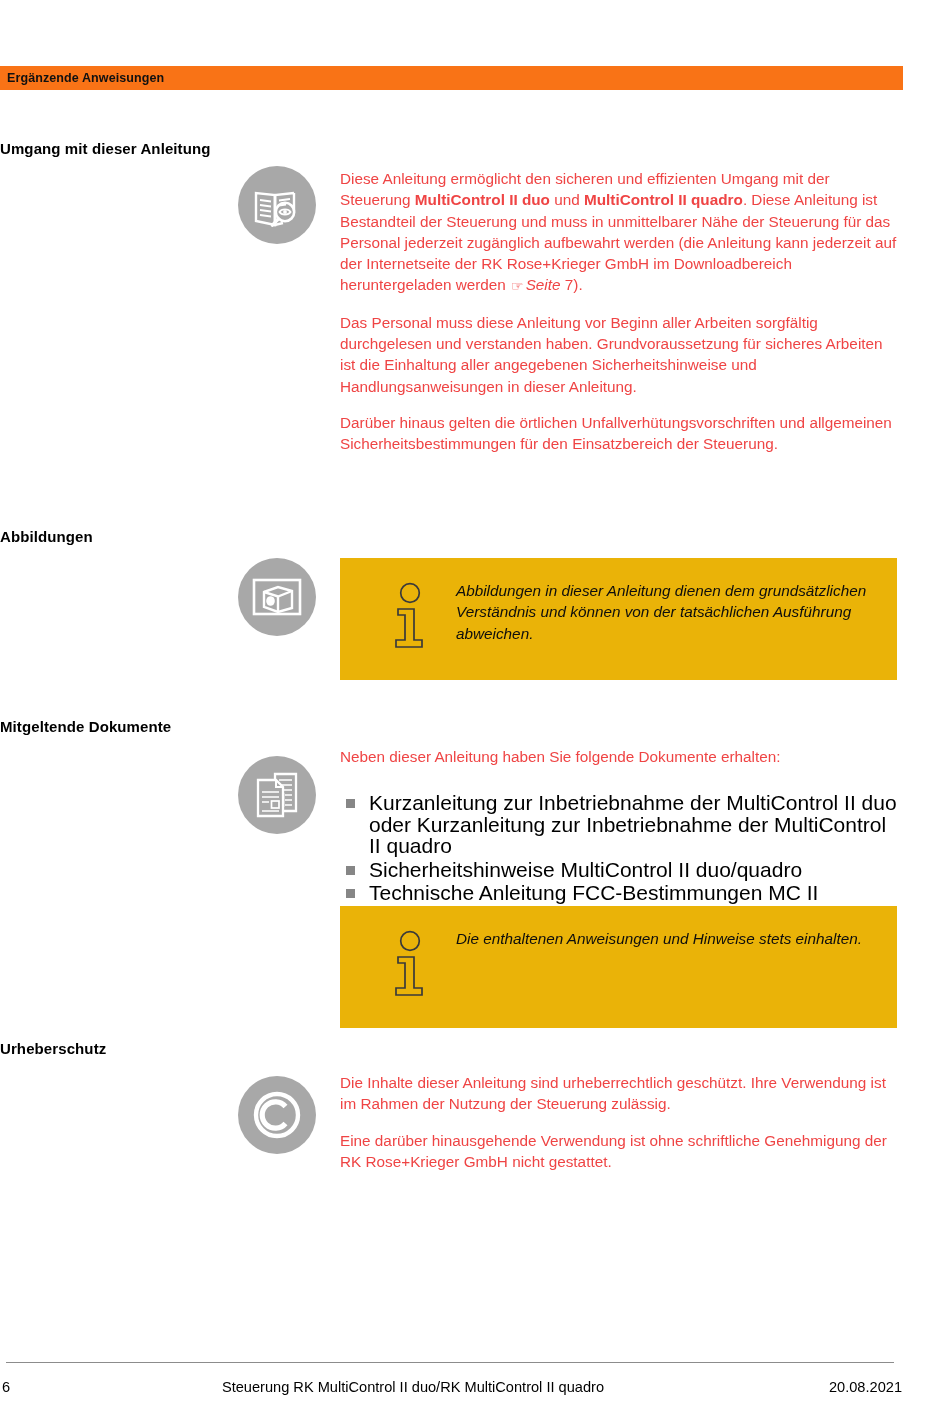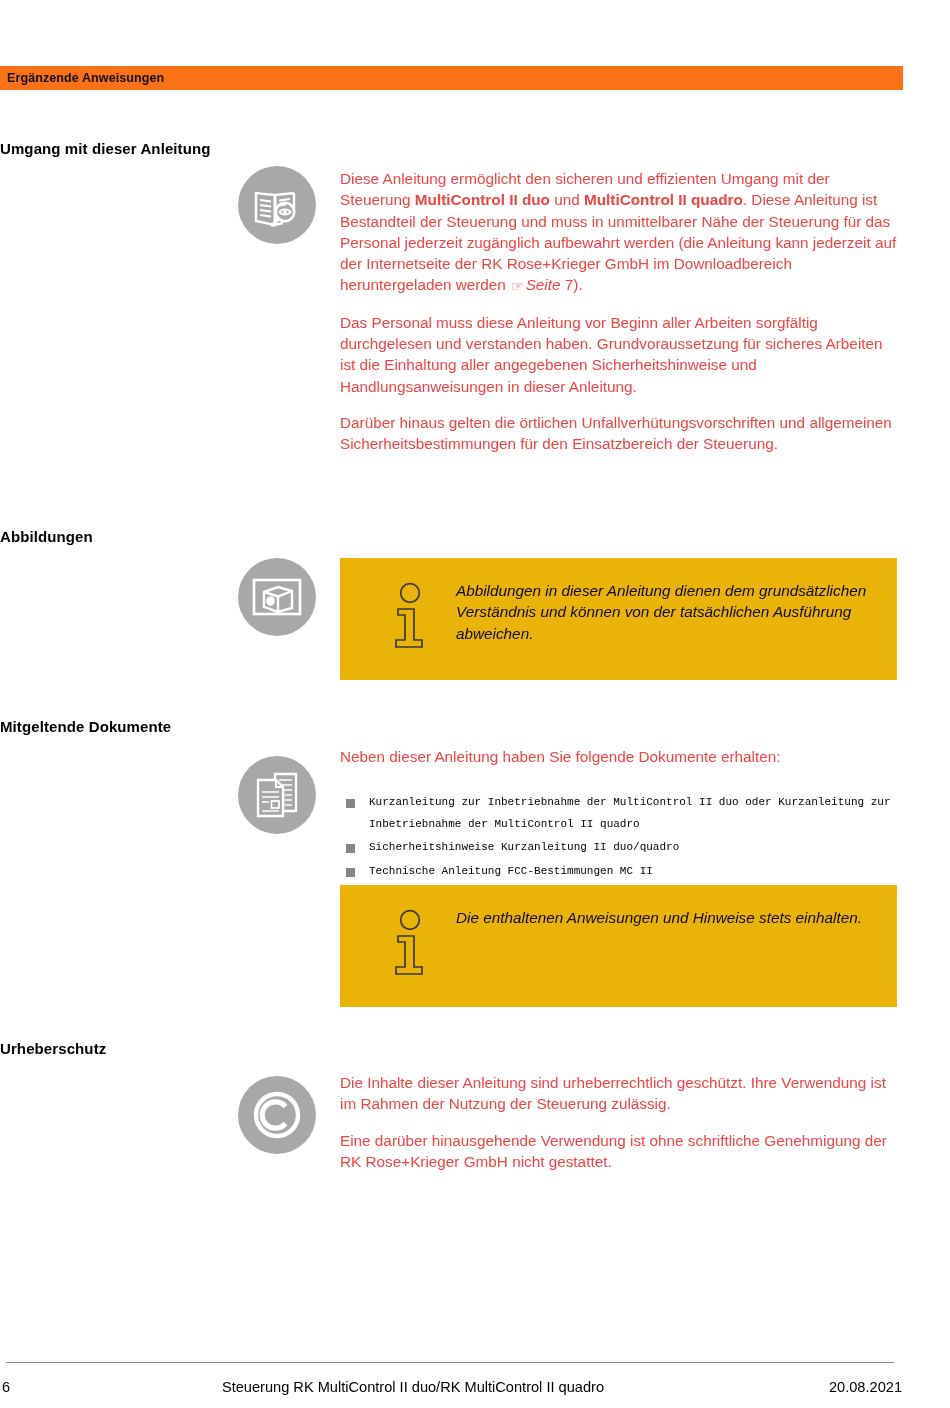--- a/index.html
+++ b/index.html
@@ -45,21 +45,21 @@
   
   .refhand{
     font-style:normal; font-size:14px; padding:0 2px 0 1px;
     display:inline-block; transform:translateY(1px);
   }
 
   
   ul.bul{ list-style:none; margin:0; padding:0; }
   ul.bul li{
     position:relative; padding-left:29px;
-    font-size:11px; line-height:21.3px; margin-bottom:2.5px;font-family:Liberation Mono, monospace;
+    font-size:21px; line-height:21.3px; margin-bottom:2.5px;
   }
   ul.bul li .sq{
     position:absolute; left:6px; top:7px;
     width:9px; height:9px; background:#868686;
   }
 
   
   .note{
     position:relative; background:#eab308;
     padding:22px 20px 24px 20px;
@@ -199,21 +199,21 @@
           <rect x="19.5" y="31" width="7.5" height="7" fill="none" stroke="#ffffff" stroke-width="1.7"></rect>
         </svg>
       </div>
     </div>
 
     <div class="textcol" style="top:28px;">
       <p class="p" style="margin-bottom:25px;">Neben dieser Anleitung haben Sie folgende Dokumente erhalten:</p>
 
       <ul class="bul">
         <li><span class="sq"></span><span>Kurzanleitung zur Inbetriebnahme der MultiControl II duo oder Kurzanleitung zur Inbetriebnahme der MultiControl II quadro</span></li>
-        <li><span class="sq"></span><span>Sicherheitshinweise Kurzanleitung II duo/quadro</span></li>
+        <li><span class="sq"></span><span>Sicherheitshinweise MultiControl II duo/quadro</span></li>
         <li><span class="sq"></span><span>Technische Anleitung FCC-Bestimmungen MC II</span></li>
       </ul>
 
       <div class="note" style="">
         <div class="iglyph">
           <svg width="44" height="70" viewBox="0 0 44 70">
             <circle cx="22" cy="11" r="9.3" fill="none" stroke="#3a3a3a" stroke-width="1.7"></circle>
             <path d="M10,27 L26,27 L26,58 L34,58 L34,65 L8,65 L8,58 L17,58 L17,33 L10,33 Z" fill="none" stroke="#3a3a3a" stroke-width="1.7"></path>
           </svg>
         </div>

